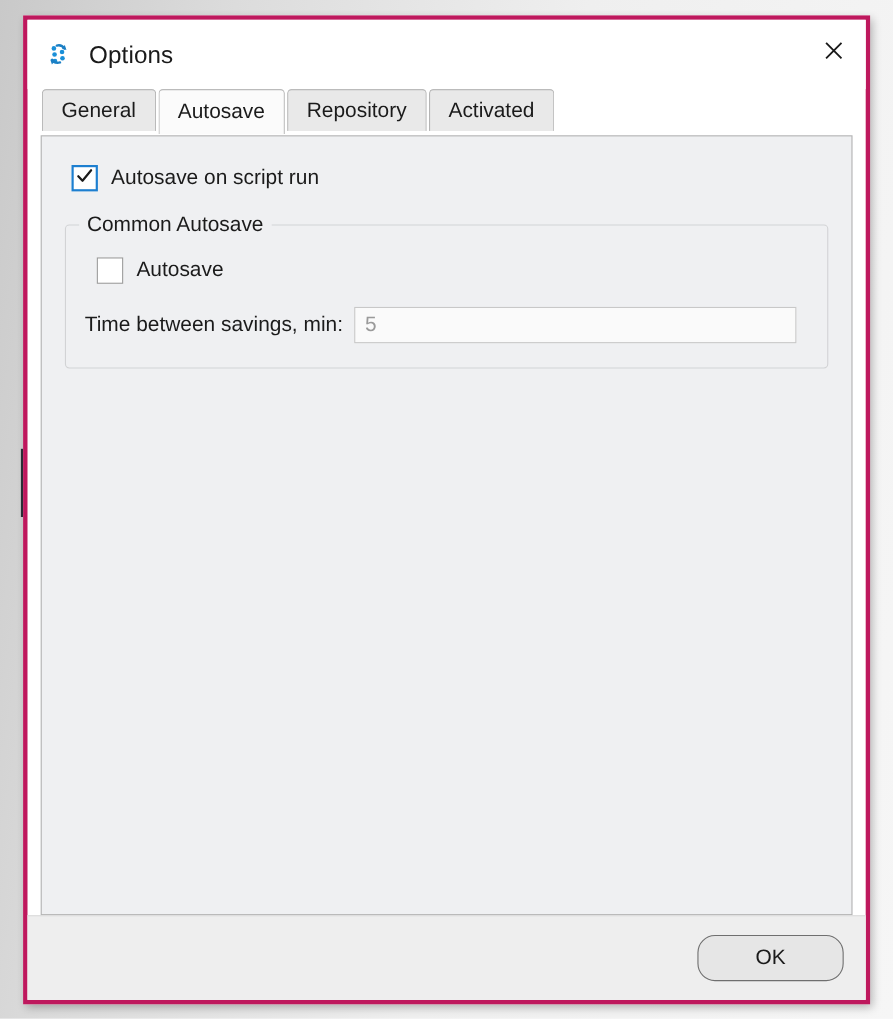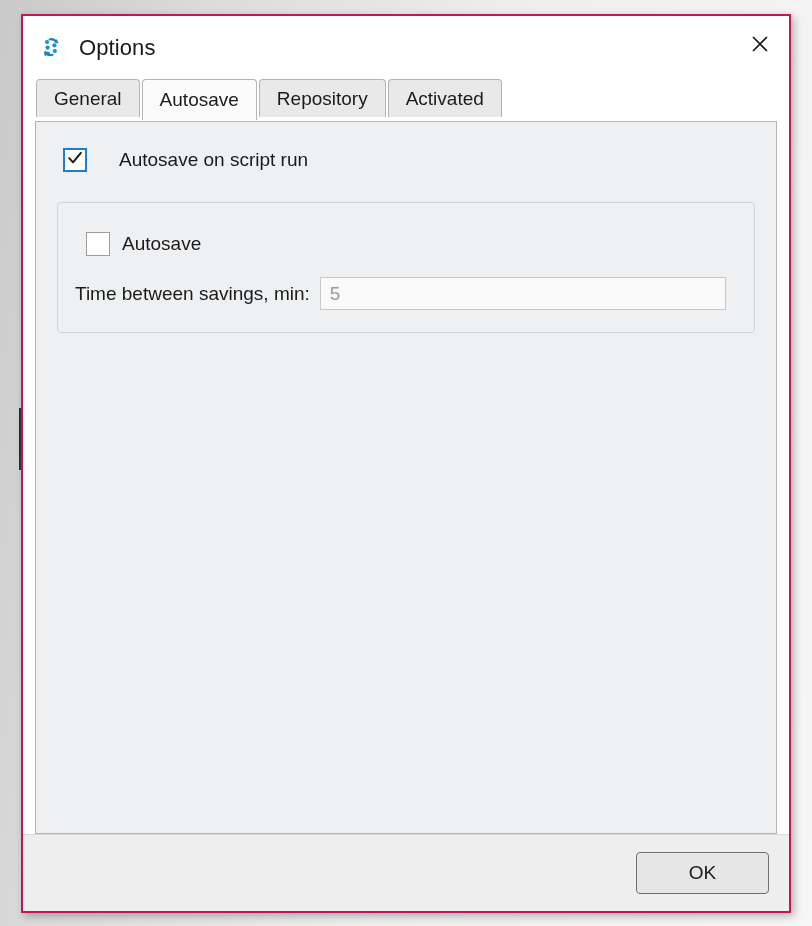--- a/index.html
+++ b/index.html
@@ -26,21 +26,21 @@
   }
 
   
   #dialog {
     position: absolute;
     left: 21px;
     top: 14px;
     width: 770px;
     height: 899px;
     background: #ffffff;
-    border: 2px solid #be185d;
+    border: 4px solid #be185d;
     box-sizing: border-box;
     box-shadow: 3px 3px 8px rgba(0,0,0,0.28);
     display: flex;
     flex-direction: column;
   }
 
   
   #title-bar {
     height: 63px;
     background: #ffffff;
@@ -144,21 +144,21 @@
     justify-content: center;
   }
   .checkbox.checked { border: 2px solid #1d7fd0; }
   .checkbox.unchecked { border: 1px solid #9b9b9b; }
   .check-label {
     margin-left: 12px;
     font-size: 19px;
     color: #1b1b1b;
   }
 
-  #autosave-on-run-row { margin: 10px 0 0 9px; gap: 20px; }
+  #autosave-on-run-row { margin: 10px 0 0 9px; }
 
   
   #common-autosave-group {
     margin: 30px 3px 0 3px;
     border: 1px solid #d2d3d5;
     border-radius: 4px;
     padding: 0 16px 22px 16px;
     position: relative;
   }
   #common-autosave-legend {
@@ -209,21 +209,21 @@
     padding-right: 20px;
     gap: 12px;
   }
   .dlg-button {
     width: 133px;
     height: 42px;
     font-family: "Liberation Sans", sans-serif;
     font-size: 19px;
     color: #1b1b1b;
     background: #e6e6e6;
-    border-radius: 4px;
+    border-radius: 16px;
     box-sizing: border-box;
     cursor: default;
   }
   #ok-button { border: 1px solid #6f6f6f; }
   #cancel-button { border: 1px solid #c2c2c2; }
 </style>
 </head>
 <body>
 
 <div id="behind-window-sliver"></div>
@@ -277,20 +277,21 @@
           <span>
             <svg viewBox="0 0 20 20" width="18" height="18" aria-hidden="true">
               <path d="M3.5 10.2 L7.8 14.8 L16.5 4.2" stroke="#1b1b1b" stroke-width="2.2" fill="none" stroke-linecap="round" stroke-linejoin="round"></path>
             </svg>
           </span>
         </span>
         <span class="check-label">Autosave on script run</span>
       </div>
 
       <fieldset id="common-autosave-group">
+        <span id="common-autosave-legend">Common Autosave</span>
 
         <div id="activated-row" class="check-row">
           <span class="checkbox unchecked"></span>
           <span class="check-label">Autosave</span>
         </div>
 
         <div id="time-between-row">
           <span id="time-between-label">Time between savings, min:</span>
           <input id="time-between-input" type="text" value="5" style="">
         </div>

